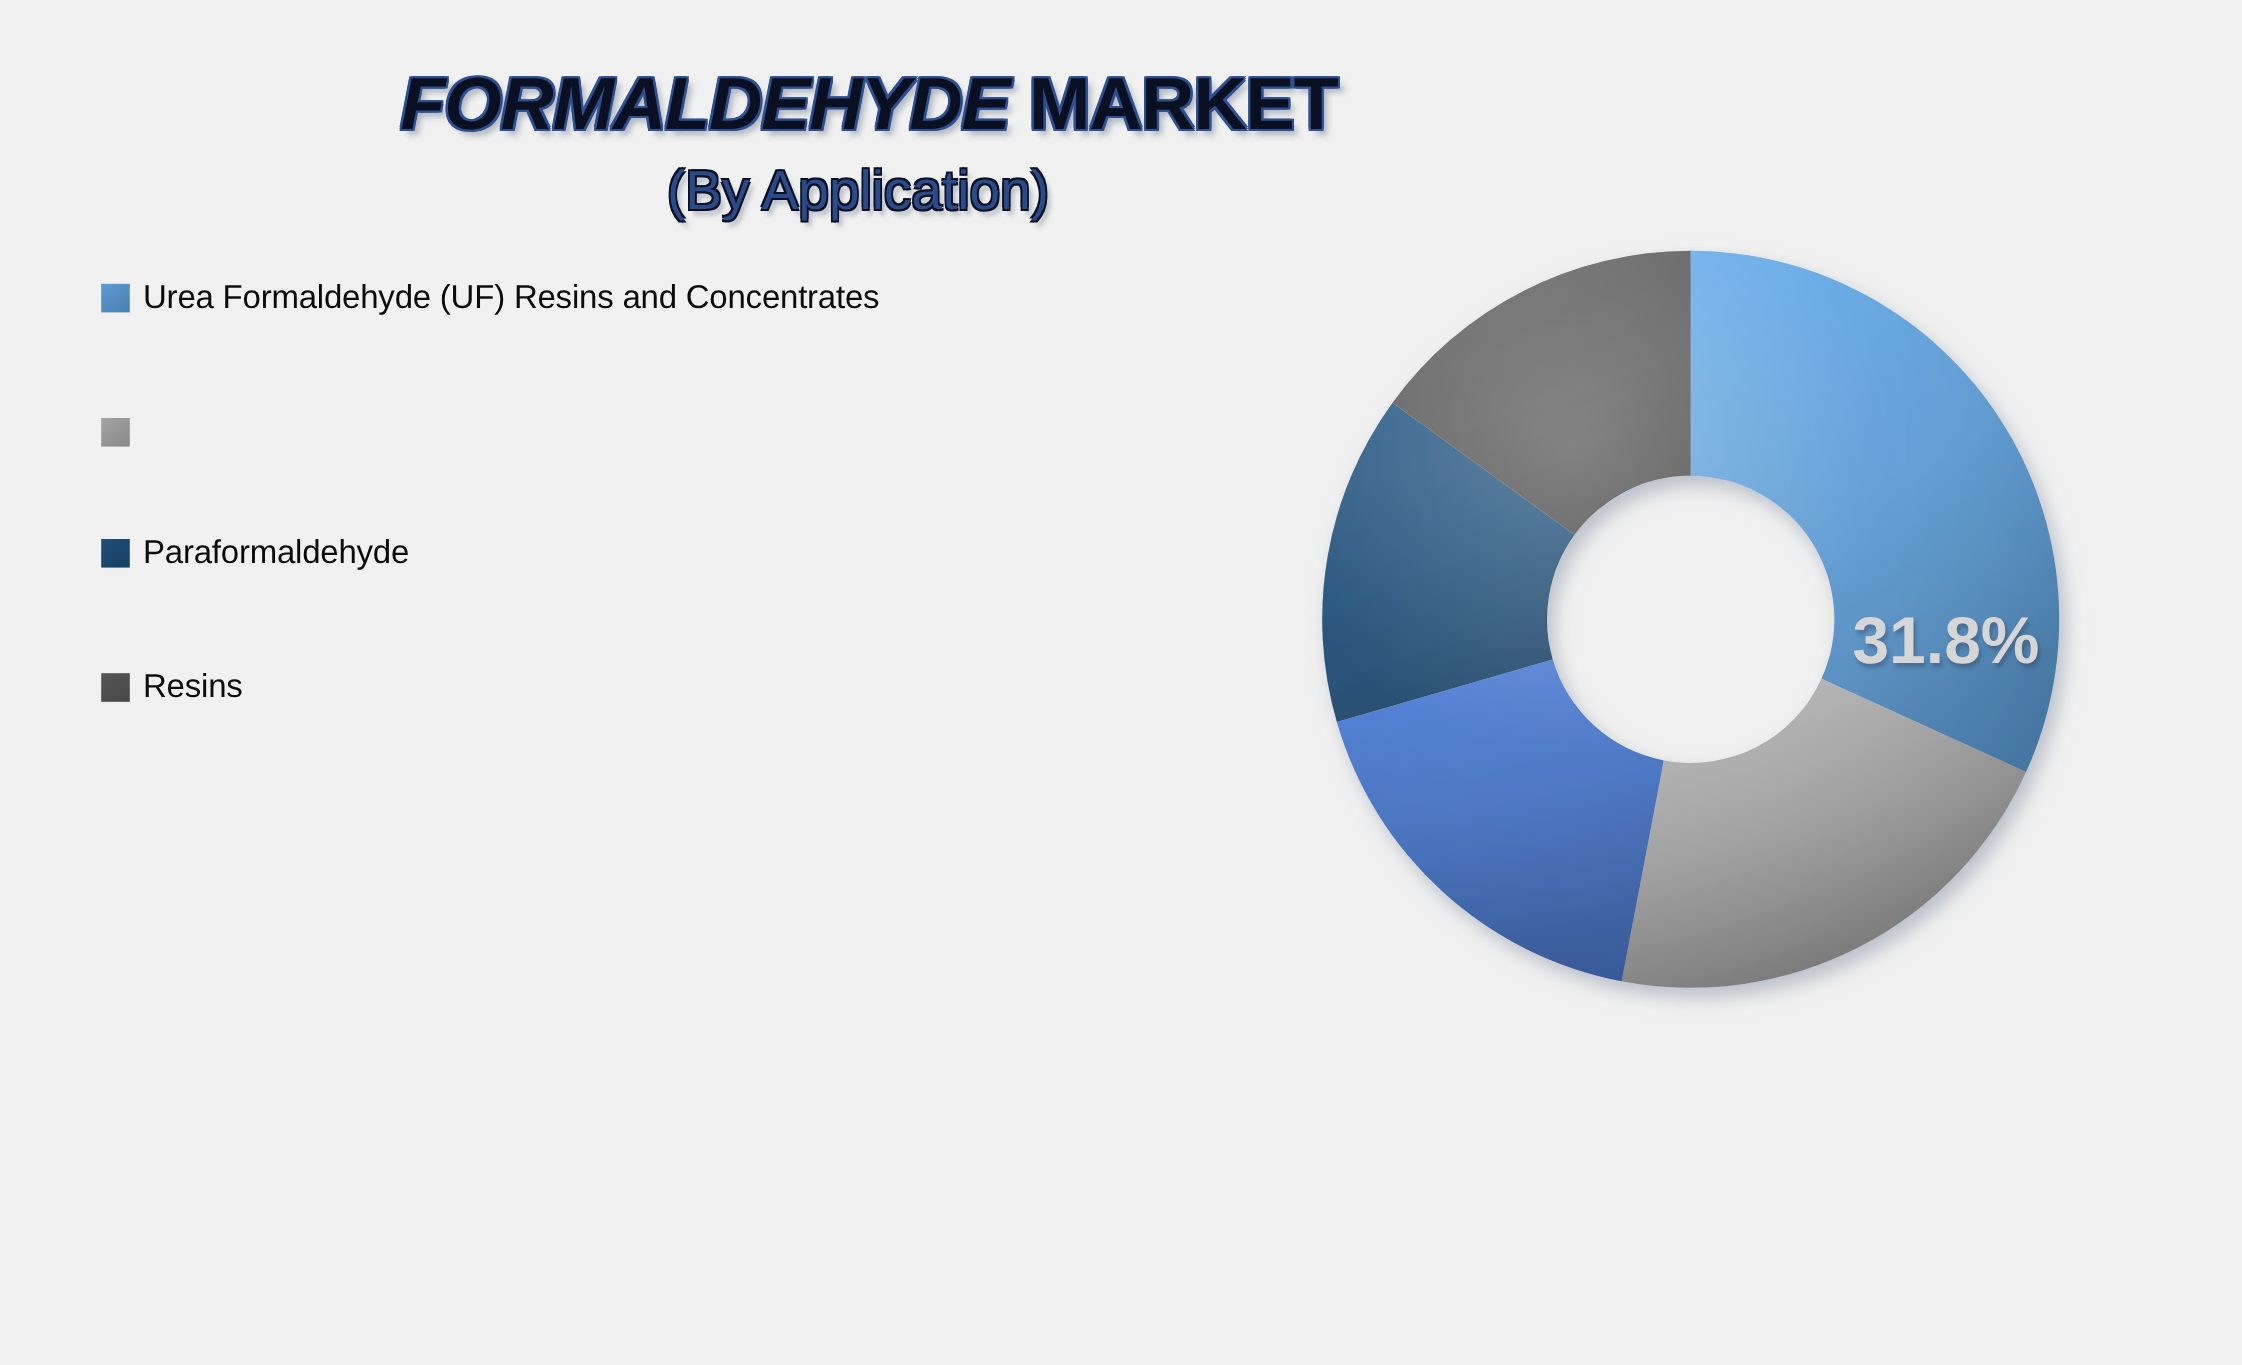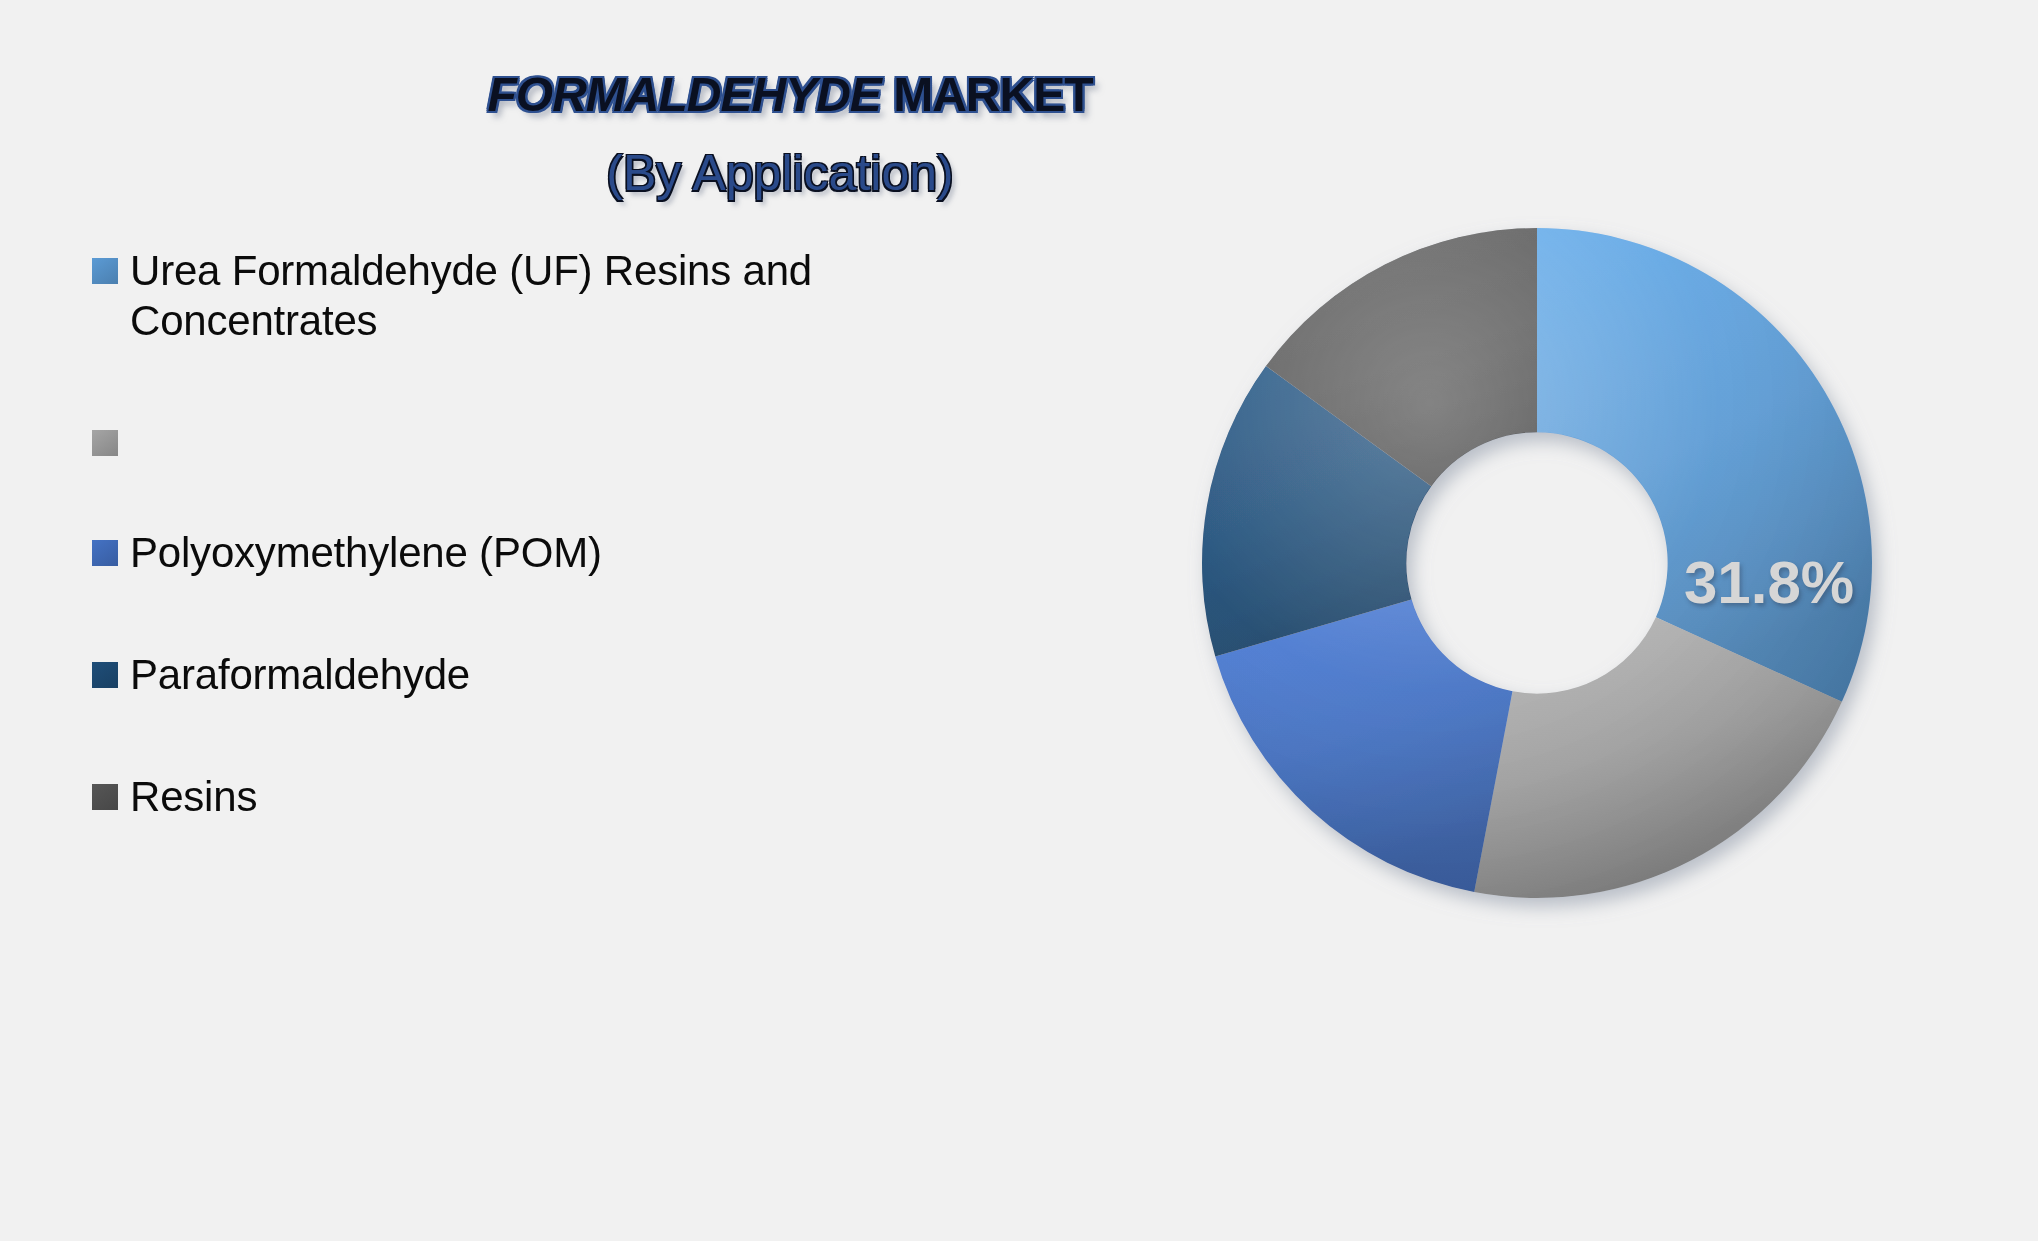--- a/index.html
+++ b/index.html
@@ -17,21 +17,21 @@
 
   
   #title-block {
     position: absolute;
     left: 0;
     top: 52px;
     width: 1560px;
     text-align: center;
   }
   #chart-title {
-    font-size: 48px;
+    font-size: 67px;
     line-height: 86px;
     font-weight: bold;
     letter-spacing: -1px;
     color: #0a1021;
     white-space: nowrap;
     text-shadow:
       -2px -2px 0 #2e5090,
        2px -2px 0 #2e5090,
       -2px  2px 0 #2e5090,
        2px  2px 0 #2e5090,
@@ -73,21 +73,21 @@
     margin-bottom: 72px;
   }
   .legend-swatch {
     flex: 0 0 auto;
     width: 26px;
     height: 26px;
     margin-top: 12px;
     margin-right: 12px;
   }
   .legend-label {
-    font-size: 42px;
+    font-size: 30px;
     line-height: 50px;
     color: #0b0b0b;
     letter-spacing: -0.2px;
   }
 
   
   #donut-wrap {
     position: absolute;
     left: 1192px;
     top: 218px;
@@ -119,24 +119,20 @@
   <div id="chart-subtitle">(By Application)</div>
 </div>
 
 <div id="legend">
   <div class="legend-item">
     <span class="legend-swatch" style="background: linear-gradient(145deg, rgb(91, 155, 213) 0%, rgb(75, 127, 175) 100%);"></span>
     <span class="legend-label">Urea Formaldehyde (UF) Resins and Concentrates</span>
   </div>
   <div class="legend-item">
     <span class="legend-swatch" style="background: linear-gradient(145deg, rgb(165, 165, 165) 0%, rgb(135, 135, 135) 100%);"></span>
-  </div>
-  <div class="legend-item">
-    <span class="legend-swatch" style="background: linear-gradient(145deg, rgb(68, 114, 196) 0%, rgb(56, 93, 161) 100%);"></span>
-    <span class="legend-label">Polyoxymethylene (POM)</span>
   </div>
   <div class="legend-item">
     <span class="legend-swatch" style="background: linear-gradient(145deg, rgb(31, 78, 121) 0%, rgb(25, 64, 99) 100%);"></span>
     <span class="legend-label">Paraformaldehyde</span>
   </div>
   <div class="legend-item">
     <span class="legend-swatch" style="background: linear-gradient(145deg, rgb(86, 86, 86) 0%, rgb(71, 71, 71) 100%);"></span>
     <span class="legend-label">Resins</span>
   </div>
 </div>

